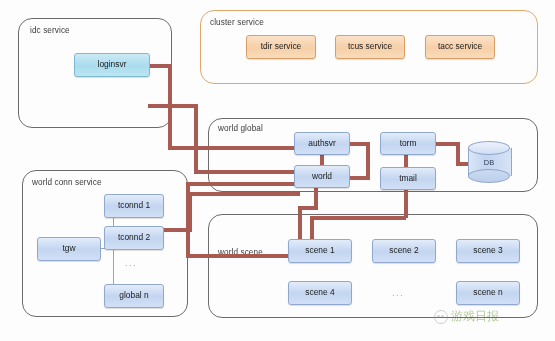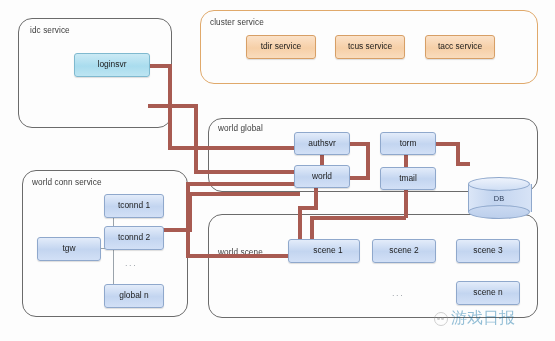--- a/index.html
+++ b/index.html
@@ -41,21 +41,21 @@
   .tw{position:absolute;background:#9aa3ab;}
   .twh{height:1px;}
   .twv{width:1px;}
 
   .ellipsis{position:absolute;font-size:9px;color:#9aa0a6;letter-spacing:1.6px;}
 
   .watermark{position:absolute;display:flex;align-items:center;gap:3px;opacity:.42;}
   .wm-circle{width:12px;height:12px;border-radius:50%;border:1.2px solid #8e8e8e;position:relative;}
   .wm-circle:before{content:"";position:absolute;left:2px;top:4px;width:3px;height:3px;border-radius:50%;background:#8e8e8e;}
   .wm-circle:after{content:"";position:absolute;left:6px;top:4px;width:3px;height:3px;border-radius:50%;background:#8e8e8e;}
-  .wm-text{font-size:16px;color:#0369a1;font-family:"DejaVu Sans",sans-serif;}
+  .wm-text{font-size:12px;color:#4d7c0f;font-family:"DejaVu Sans",sans-serif;}
 </style>
 </head>
 <body>
 
 <div id="canvas">
 
   <div class="group group-gray" style="left:18px;top:18px;width:152px;height:108px;"></div>
   <div class="group-label" style="left:30px;top:26px;">idc service</div>
 
   <div class="group group-orange" style="left:200px;top:10px;width:336px;height:72px;"></div>
@@ -118,36 +118,37 @@
 
   <div class="node n-orange" style="left:246px;top:35px;width:68px;height:22px;">tdir service</div>
   <div class="node n-orange" style="left:335px;top:35px;width:68px;height:22px;">tcus service</div>
   <div class="node n-orange" style="left:425px;top:35px;width:68px;height:22px;">tacc service</div>
 
   <div class="node n-blue" style="left:294px;top:132px;width:54px;height:21px;">authsvr</div>
   <div class="node n-blue" style="left:294px;top:165px;width:54px;height:21px;">world</div>
   <div class="node n-blue" style="left:380px;top:132px;width:54px;height:21px;">torm</div>
   <div class="node n-blue" style="left:380px;top:167px;width:54px;height:21px;">tmail</div>
 
-  <div class="db" style="left:468px;top:141px;width:62px;height:42px;margin-top:36px;">
+  <div class="db" style="left:468px;top:141px;width:42px;height:42px;">
     <div class="db-body"></div>
     <div class="db-bot"></div>
     <div class="db-top"></div>
     <div class="db-label">DB</div>
   </div>
 
   <div class="node n-blue" style="left:37px;top:237px;width:62px;height:22px;">tgw</div>
   <div class="node n-blue" style="left:104px;top:194px;width:58px;height:22px;">tconnd 1</div>
   <div class="node n-blue" style="left:104px;top:226px;width:58px;height:22px;">tconnd 2</div>
   <div class="ellipsis" style="left:125px;top:258px;">...</div>
   <div class="node n-blue" style="left:104px;top:284px;width:58px;height:22px;">global n</div>
 
-  <div class="node n-blue" style="left:288px;top:239px;width:62px;height:22px;padding-left:8px;">scene 1</div>
+  <div class="node n-blue" style="left:288px;top:239px;width:62px;height:22px;">scene 1</div>
   <div class="node n-blue" style="left:372px;top:239px;width:62px;height:22px;">scene 2</div>
   <div class="node n-blue" style="left:456px;top:239px;width:62px;height:22px;">scene 3</div>
+  <div class="node n-blue" style="left:288px;top:281px;width:62px;height:22px;">scene 4</div>
   <div class="ellipsis" style="left:392px;top:288px;">...</div>
   <div class="node n-blue" style="left:456px;top:281px;width:62px;height:22px;">scene n</div>
 
   <div class="watermark" style="left:434px;top:308px;">
     <div class="wm-circle"></div>
     <div class="wm-text">游戏日报</div>
   </div>
 
 </div>
 

